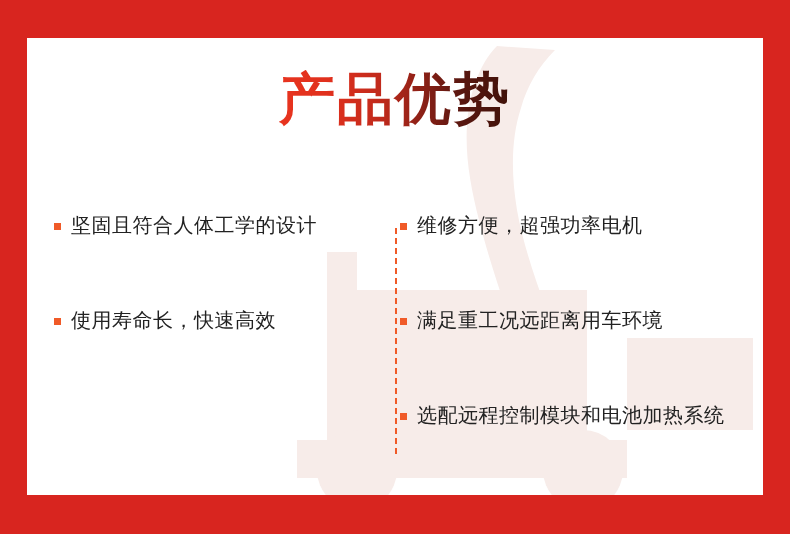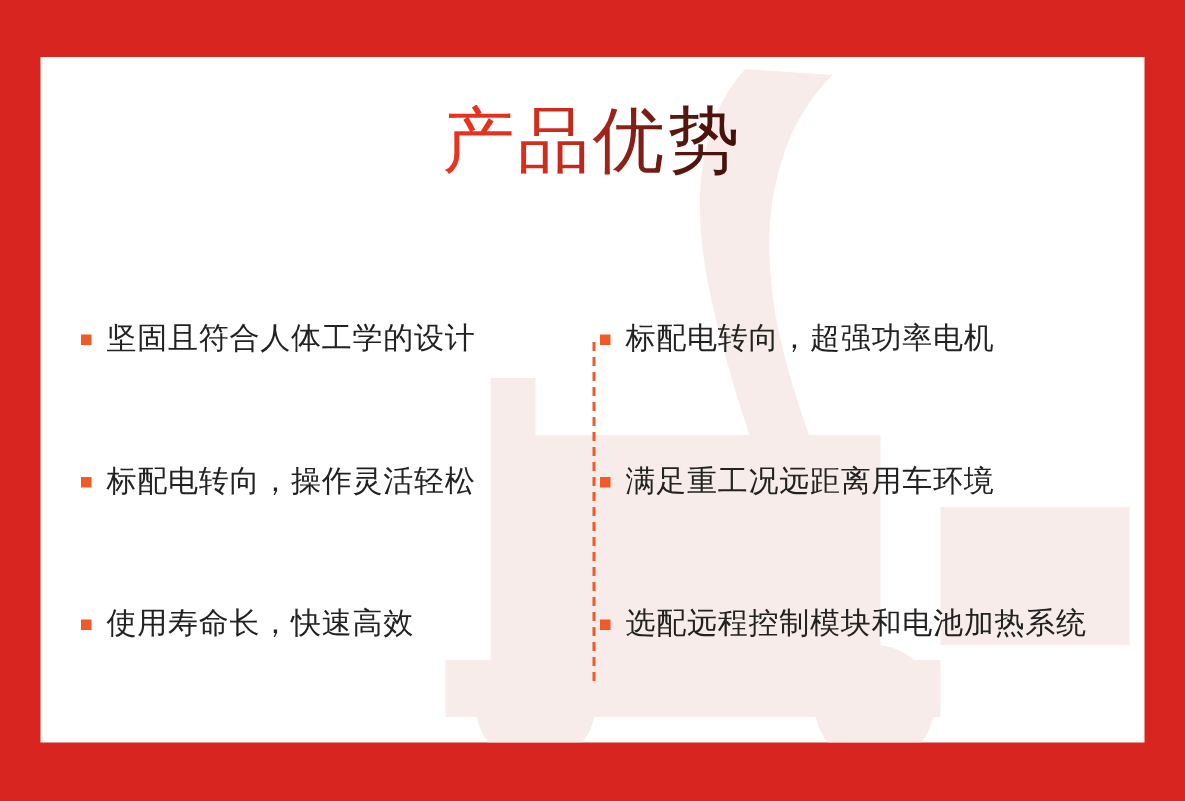--- a/index.html
+++ b/index.html
@@ -44,22 +44,22 @@
   
   #title-wrap {
     position: absolute;
     left: 0;
     top: 32px;
     width: 736px;
     text-align: center;
   }
   #title {
     display: inline-block;
-    font-size: 48px;
-    font-weight: normal;
+    font-size: 56px;
+    font-weight: bold;
     letter-spacing: 2px;
     line-height: 1.05;
     background: linear-gradient(90deg,
         #e8341f 0%,
         #e0301d 22%,
         #c02a1c 44%,
         #8a2016 62%,
         #5a1710 78%,
         #3f1109 100%);
     -webkit-background-clip: text;
@@ -155,37 +155,33 @@
 
     <div id="columns">
 
       <div class="col left">
 
         <div class="feature">
           <span class="bullet"></span>
           <span class="feature-text">坚固且符合人体工学的设计</span>
         </div>
 
-        <div class="feature">
-          <span class="bullet"></span>
-          <span class="feature-text">标配电转向，操作灵活轻松</span>
-        </div>
 
         <div class="feature">
           <span class="bullet"></span>
           <span class="feature-text">使用寿命长，快速高效</span>
         </div>
 
       </div>
 
       <div class="col right">
 
         <div class="feature">
           <span class="bullet"></span>
-          <span class="feature-text">标配电转向，超强功率电机</span>
+          <span class="feature-text">维修方便，超强功率电机</span>
         </div>
 
         <div class="feature">
           <span class="bullet"></span>
           <span class="feature-text">满足重工况远距离用车环境</span>
         </div>
 
         <div class="feature">
           <span class="bullet"></span>
           <span class="feature-text">选配远程控制模块和电池加热系统</span>

